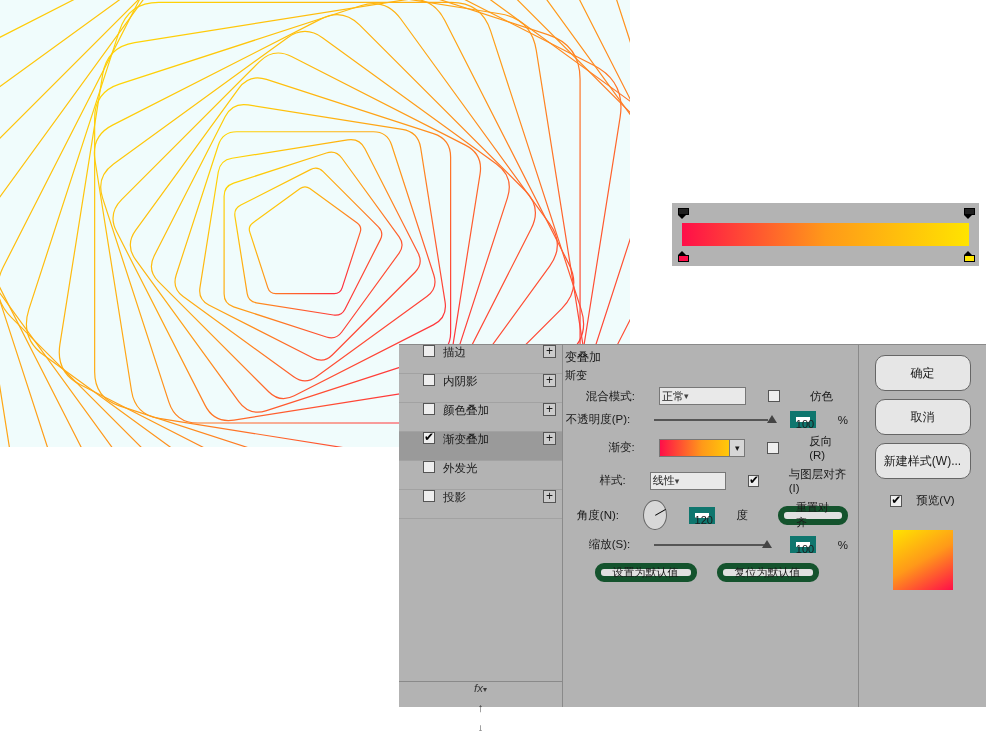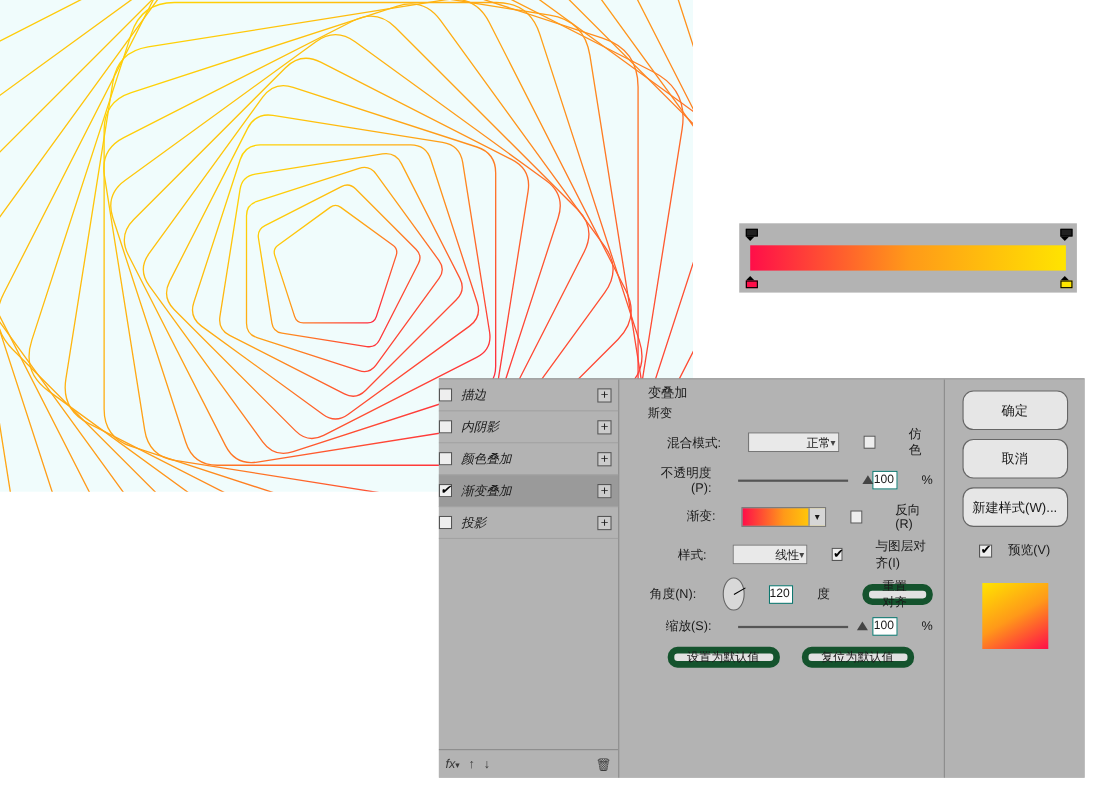--- a/index.html
+++ b/index.html
@@ -34,49 +34,48 @@
 .stop-bot.l::before { background:#ff0d49; }
 .stop-bot.r::before { background:#ffe600; }
 
 
 .dialog {
   position: absolute; left: 399px; top: 344px; width: 587px; height: 363px;
   background: #b3b3b3; display: flex; font-size: 11.5px; color: #1a1a1a;
   border-top: 1px solid #8a8a8a;
 }
 .col-effects { width: 163px; background: #b3b3b3; display:flex; flex-direction:column; }
-.col-settings { width: 296px; padding: 4px 10px 10px 26px; background:#b3b3b3; border-left:1px solid #8a8a8a; }
+.col-settings { width: 296px; padding: 4px 10px 10px 2px; background:#b3b3b3; border-left:1px solid #8a8a8a; }
 .col-buttons { flex:1; padding: 10px 14px; background:#b3b3b3; border-left:1px solid #8a8a8a; display:flex; flex-direction:column; align-items:center; gap:8px; }
 
 .fx-list { flex:1; }
 .fx-row {
-  height:29px; display:flex; align-items:center; padding-left:0; position:relative;
+  height:29px; display:flex; padding-left:24px; position:relative;
   border-bottom:1px solid #a2a2a2;
-  font-style:italic;
 }
 .fx-row.dark { background:#9a9a9a; }
 .chk { width:12px; height:12px; border:1px solid #555; background:#eee; margin-right:8px; position:relative; }
 .chk.ck::after { content:"✔"; position:absolute; left:0; top:-3px; font-size:12px; color:#000; }
 .fx-label { flex:1; }
 .plus { position:absolute; right:6px; width:13px; height:13px; border:1px solid #555; font-size:12px; line-height:11px; text-align:center; background:#ccc; }
-.fx-footer { height:26px; display:flex; align-items:center; border-top:1px solid #8a8a8a; padding:0 6px; gap:8px; color:#3a3a3a; font-style:italic; }
+.fx-footer { height:26px; display:flex; align-items:center; border-top:1px solid #8a8a8a; padding:0 6px; gap:8px; color:#3a3a3a; font-style:italic;flex-direction:column; }
 .fx-footer .trash { margin-left:auto; font-style:normal; }
 
 
 .sec-title { font-size:12px; margin-bottom:2px; }
 .sec-sub { font-size:11px; margin-bottom:4px; }
 .row { display:flex; align-items:center; margin-bottom:6px; gap:22px; }
 .lbl { width:72px; text-align:right; padding-right:2px; }
-.select { height:18px; background:#e9e9e9; border:1px solid #777; font-size:11px; padding:0 2px; display:flex; align-items:center; justify-content:flex-end; }
+.select { height:18px; background:#e9e9e9; border:1px solid #777; font-size:11px; padding:0 2px; display:flex; align-items:center; justify-content:flex-start; }
 .select .caret { font-size:9px; color:#444; }
 .grad-sw { width:87px; height:18px; border:1px solid #777; background:linear-gradient(90deg,#ff0e49,#ff9919,#ffe400); display:flex; }
 .grad-sw .caret-box { width:15px; background:#d6d6d6; border-left:1px solid #777; display:flex; align-items:center; justify-content:center; font-size:9px; }
 .slider { width:122px; height:2px; background:#555; position:relative; }
 .slider .thumb { position:absolute; top:-4px; width:0; height:0; border-left:5px solid transparent; border-right:5px solid transparent; border-bottom:8px solid #444; }
-.numbox { width:26px; height:17px; background:#fff; border:1px solid #0f766e; text-align:right; padding-right:2px; font-size:11px; line-height:15px; }
+.numbox { width:26px; height:17px; background:#fff; border:6px solid #0f766e; text-align:right; padding-right:2px; font-size:11px; line-height:15px; }
 .angle { width:30px; height:30px; border:1px solid #666; border-radius:50%; position:relative; background:#d8d8d8; }
 .angle .hand { position:absolute; left:50%; top:50%; width:12px; height:1px; background:#000; transform-origin:0 0; transform:rotate(-30deg); }
 .btn {
   height:19px; background:#e1e1e1; border:6px solid #14532d; border-radius:9px; font-size:11px;
   display:flex; align-items:center; justify-content:center; padding:0 12px;
 }
 .row.btns { justify-content:center; gap:20px; margin-top:10px; }
 
 
 .rbtn { width:96px; height:36px; background:#e6e6e6; border:1px solid #666; border-radius:10px; font-size:12px; display:flex; align-items:center; justify-content:center; }
@@ -157,20 +156,24 @@
           <span class="fx-label">颜色叠加</span>
           <span class="plus">+</span>
         </div>
         <div class="fx-row dark">
           <span class="chk ck"></span>
           <span class="fx-label">渐变叠加</span>
           <span class="plus">+</span>
         </div>
         <div class="fx-row">
           <span class="chk"></span>
+          <span class="fx-label">外发光</span>
+        </div>
+        <div class="fx-row">
+          <span class="chk"></span>
           <span class="fx-label">投影</span>
           <span class="plus">+</span>
         </div>
       </div>
     <div class="fx-footer">
       <span>fx<span style="font-size:8px;font-style:normal">▾</span></span>
       <span style="font-style:normal">↑</span>
       <span style="font-style:normal">↓</span>
       <span class="trash">🗑</span>
     </div>

